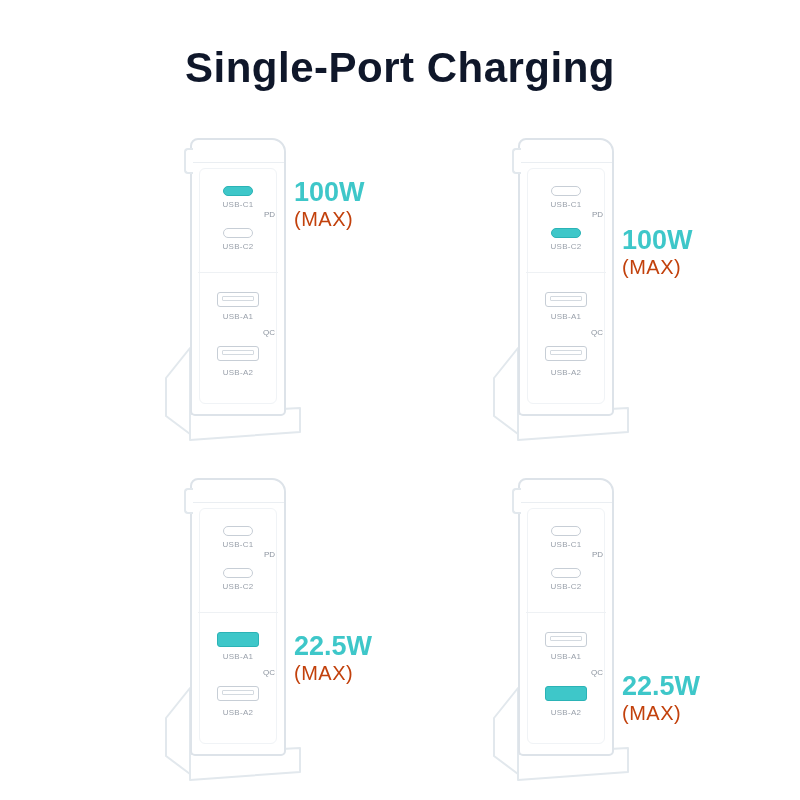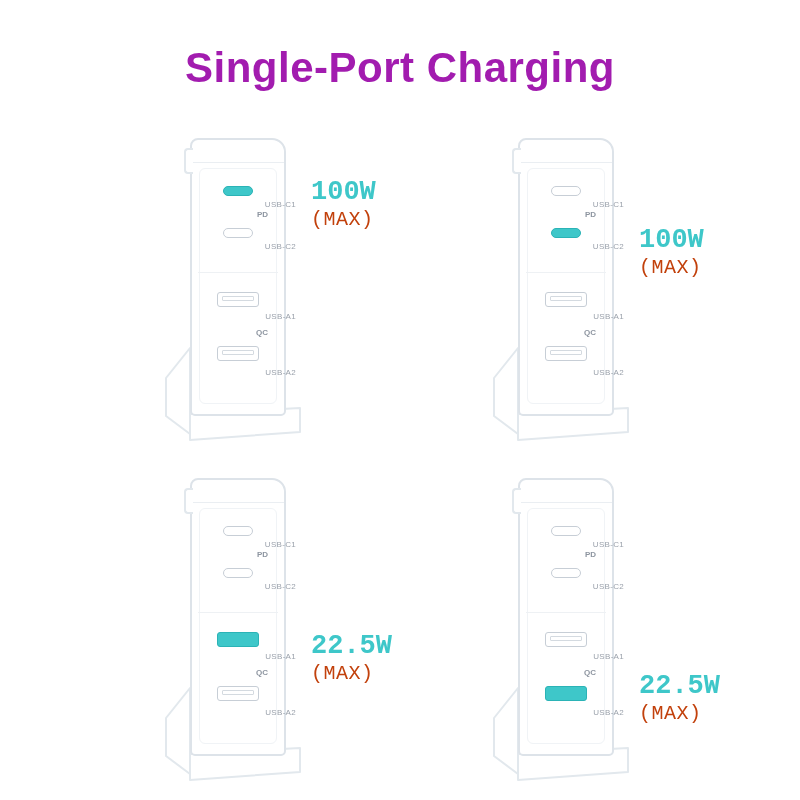--- a/index.html
+++ b/index.html
@@ -2,21 +2,21 @@
 <html style="--teal: #3EC7C9;"><head>
 <meta charset="utf-8">
 <style>
   html,body{margin:0;padding:0;background:#ffffff;}
   .page{
     position:relative;width:800px;height:800px;background:#ffffff;
     font-family:"Liberation Sans",sans-serif;overflow:hidden;
   }
   .title{
     position:absolute;top:44px;left:0;width:100%;text-align:center;
-    font-size:42px;font-weight:700;color:#a21caf;letter-spacing:0.5px;
+    font-size:42px;font-weight:700;color:#0f172a;letter-spacing:0.5px;
   }
   .cell{position:absolute;display:flex;align-items:flex-start;}
   .cell-0{left:170px;top:138px}
   .cell-1{left:498px;top:138px}
   .cell-2{left:170px;top:478px}
   .cell-3{left:498px;top:478px}
 
   .charger{position:relative;width:124px;height:310px;flex:0 0 auto;}
   .stand{position:absolute;left:-16px;top:198px;width:150px;height:115px;z-index:0;}
 
@@ -32,33 +32,33 @@
   .port{position:absolute;left:50%;transform:translateX(-50%);box-sizing:border-box;background:#fff;}
   .port-c{width:30px;height:10px;border:1.6px solid #c7ced6;border-radius:5px;}
   .port-a{width:42px;height:15px;border:1.6px solid #c7ced6;border-radius:3px;}
   .port-a::after{
     content:"";position:absolute;left:4px;right:4px;top:2.5px;height:3.5px;
     border:1.2px solid #d4dae0;border-radius:1px;
   }
   .port-c1{top:46px}.port-c2{top:88px}.port-a1{top:152px}.port-a2{top:206px}
 
   .plabel{
-    position:absolute;left:12px;width:100%;text-align:right;
+    position:absolute;left:0;width:100%;text-align:center;
     font-size:8px;color:#9aa1ab;letter-spacing:0.3px;
   }
   .lbl-c1{top:60px}.lbl-c2{top:102px}.lbl-a1{top:172px}.lbl-a2{top:228px}
-  .side-label{position:absolute;right:16px;font-size:8px;font-weight:700;color:#8d95a0;}
+  .side-label{position:absolute;right:9px;font-size:8px;font-weight:400;color:#8d95a0;}
   .pd{top:70px}.qc{top:188px}
 
   .hl-c1 .port-c1,.hl-c2 .port-c2,.hl-a1 .port-a1,.hl-a2 .port-a2{
     background:var(--teal,#3EC7C9);border-color:#2bb3b6;
   }
   .hl-a1 .port-a1::after,.hl-a2 .port-a2::after{display:none;}
 
-  .annotation{margin-left:17px;line-height:1.05;font-family:Liberation Mono, monospace;}
+  .annotation{margin-left:0;line-height:1.05;}
   .cell-0 .annotation{margin-top:40px}
   .cell-1 .annotation{margin-top:88px}
   .cell-2 .annotation{margin-top:154px}
   .cell-3 .annotation{margin-top:194px}
   .watt{font-size:27px;font-weight:700;color:var(--teal,#3EC7C9);}
   .max{font-size:20px;color:#c2410c;margin-top:3px;letter-spacing:0.5px;}
 </style>
 </head>
 <body>
 

